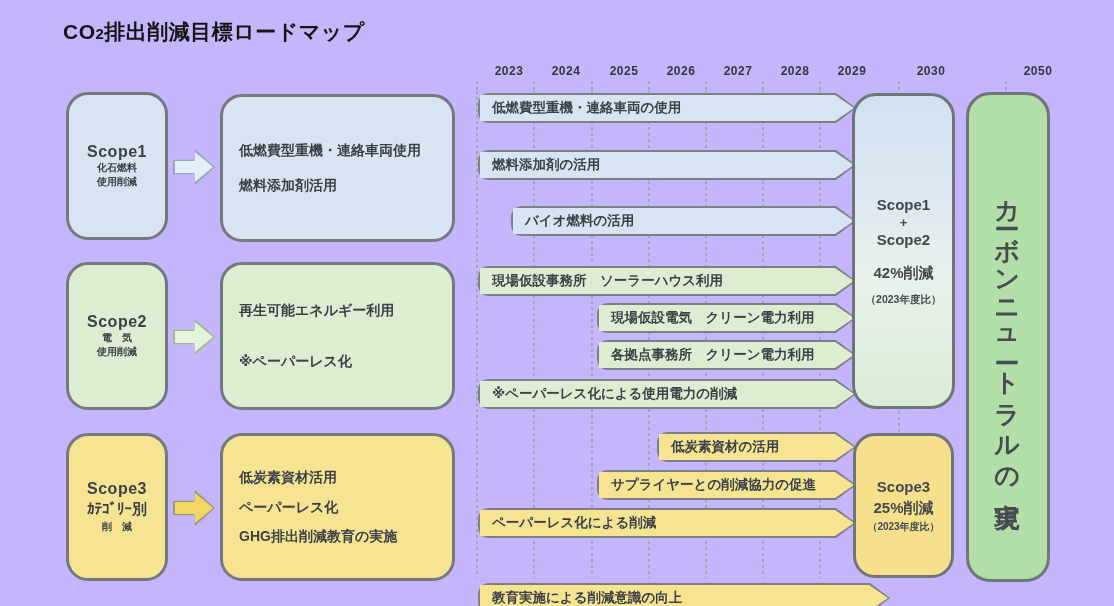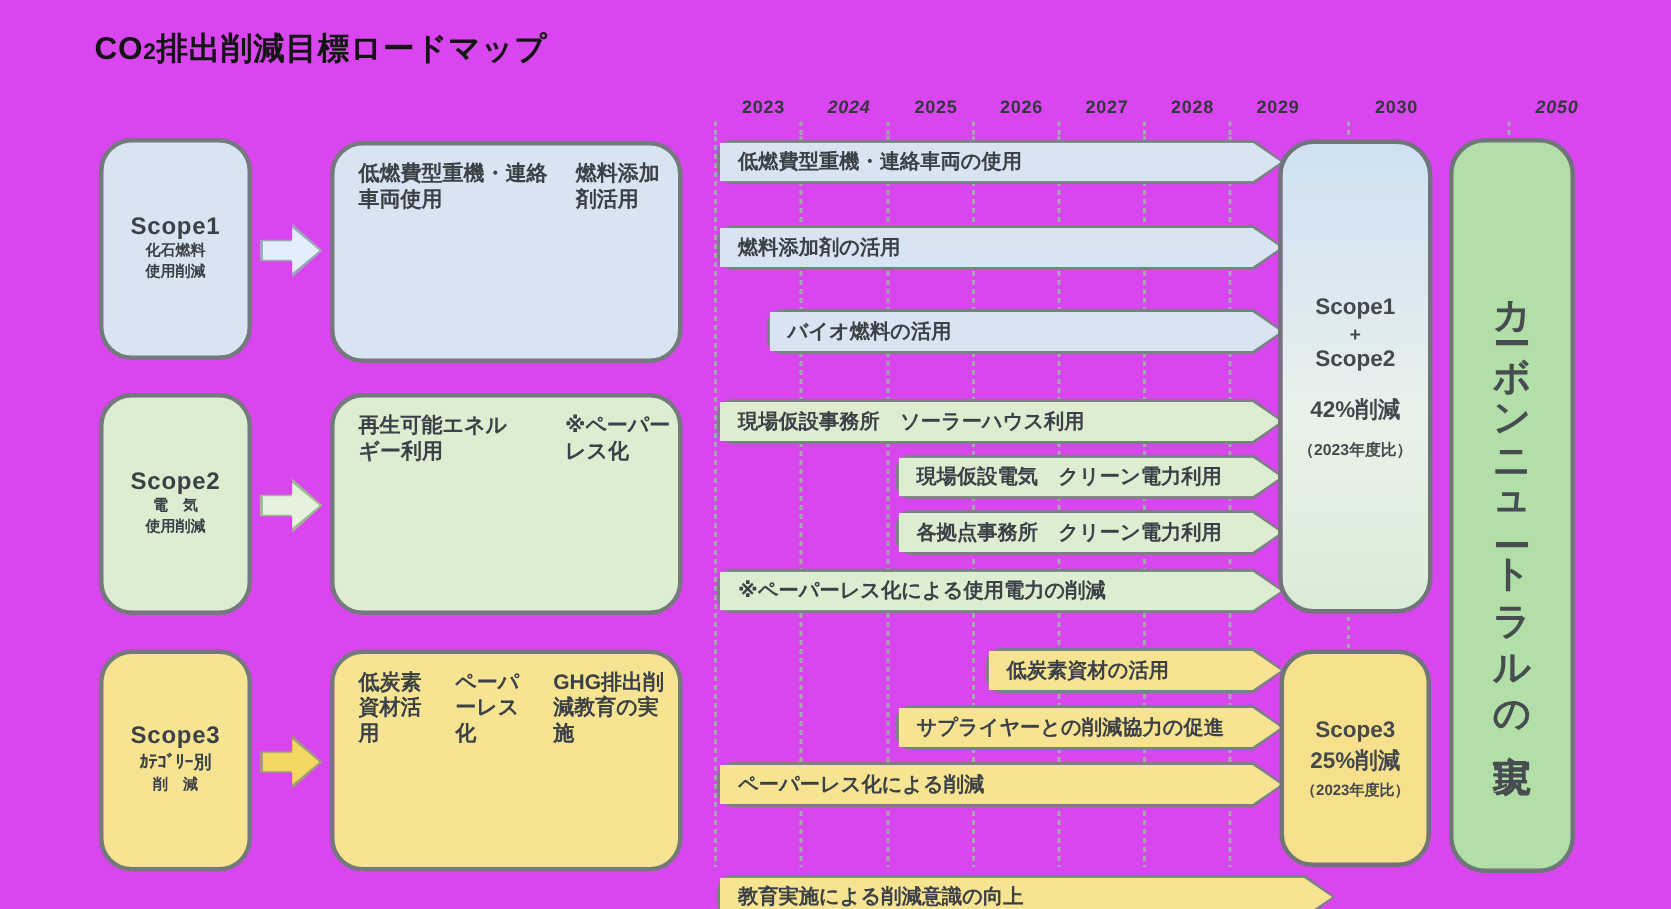--- a/index.html
+++ b/index.html
@@ -1,30 +1,30 @@
 <!DOCTYPE html>
 <html lang="ja"><head>
 <meta charset="utf-8">
 <style>
   * { margin:0; padding:0; box-sizing:border-box; }
   html,body { background:#ffffff; }
   body { font-family:"Liberation Sans","DejaVu Sans",sans-serif; color:#3c4147; }
-  #canvas { position:relative; width:1114px; height:606px; background:#d946ef; overflow:hidden; }
+  #canvas { position:relative; width:1114px; height:606px; background:#c4b5fd; overflow:hidden; }
 
   
   .title { position:absolute; left:63px; top:18px; font-size:21px; font-weight:700; color:#141414; letter-spacing:.5px; }
   .title .sub { font-size:15px; }
 
   
   .rbox { position:absolute; border:3px solid #75797d; border-radius:22px; }
   .scope-box { width:102px; height:148px; display:flex; flex-direction:column; justify-content:center; align-items:center; text-align:center; }
   .scope-box .nm { font-size:16px; font-weight:700; letter-spacing:.5px; }
   .scope-box .ln { font-size:10px; font-weight:600; line-height:1.45; }
-  .scope-box .ln.small { font-size:12px;text-align:right; }
-  .desc-box { left:220px; width:235px; height:148px; display:flex; flex-direction:row; justify-content:center; padding:10px 0 10px 16px; }
+  .scope-box .ln.small { font-size:15px;text-align:right; }
+  .desc-box { left:220px; width:235px; height:148px; display:flex; flex-direction:column; justify-content:center; padding:10px 0 10px 16px; }
   .desc-box p { font-size:14px; font-weight:600; line-height:1.2; }
 
   .fill-blue   { background:#d8e4f2; }
   .fill-green  { background:#dcedd2; }
   .fill-yellow { background:#f6e493; }
 
   
   .blockarrow { position:absolute; width:42px; height:40px; }
   .blockarrow, .blockarrow .inner {
     clip-path:polygon(0 32%, 52% 32%, 52% 5%, 100% 50%, 52% 95%, 52% 68%, 0 68%);
@@ -116,28 +116,28 @@
   <div class="blockarrow ba-yellow" style="left:173px; top:488px;">
       <div class="inner"></div>
     </div>
   <div class="rbox desc-box fill-yellow" style="top:433px; gap:13px;">
     <p>低炭素資材活用</p>
     <p>ペーパーレス化</p>
     <p>GHG排出削減教育の実施</p>
   </div>
 
   <span class="year" style="left:477px;">2023</span>
-  <span class="year" style="left:534px;font-style:italic;">2024</span>
+  <span class="year" style="left:534px;">2024</span>
   <span class="year" style="left:592px;">2025</span>
   <span class="year" style="left:649px;">2026</span>
   <span class="year" style="left:706px;">2027</span>
   <span class="year" style="left:763px;">2028</span>
   <span class="year" style="left:820px;">2029</span>
   <span class="year" style="left:899px;">2030</span>
-  <span class="year" style="left:1006px;font-style:italic;">2050</span>
+  <span class="year" style="left:1006px;">2050</span>
 
   <div class="tick" style="left:476px;"></div>
   <div class="tick" style="left:533px;"></div>
   <div class="tick" style="left:591px;"></div>
   <div class="tick" style="left:648px;"></div>
   <div class="tick" style="left:705px;"></div>
   <div class="tick" style="left:762px;"></div>
   <div class="tick" style="left:819px;"></div>
   <div class="tick" style="left:898px;"></div>
   <div class="tick" style="left:1005px;"></div>

